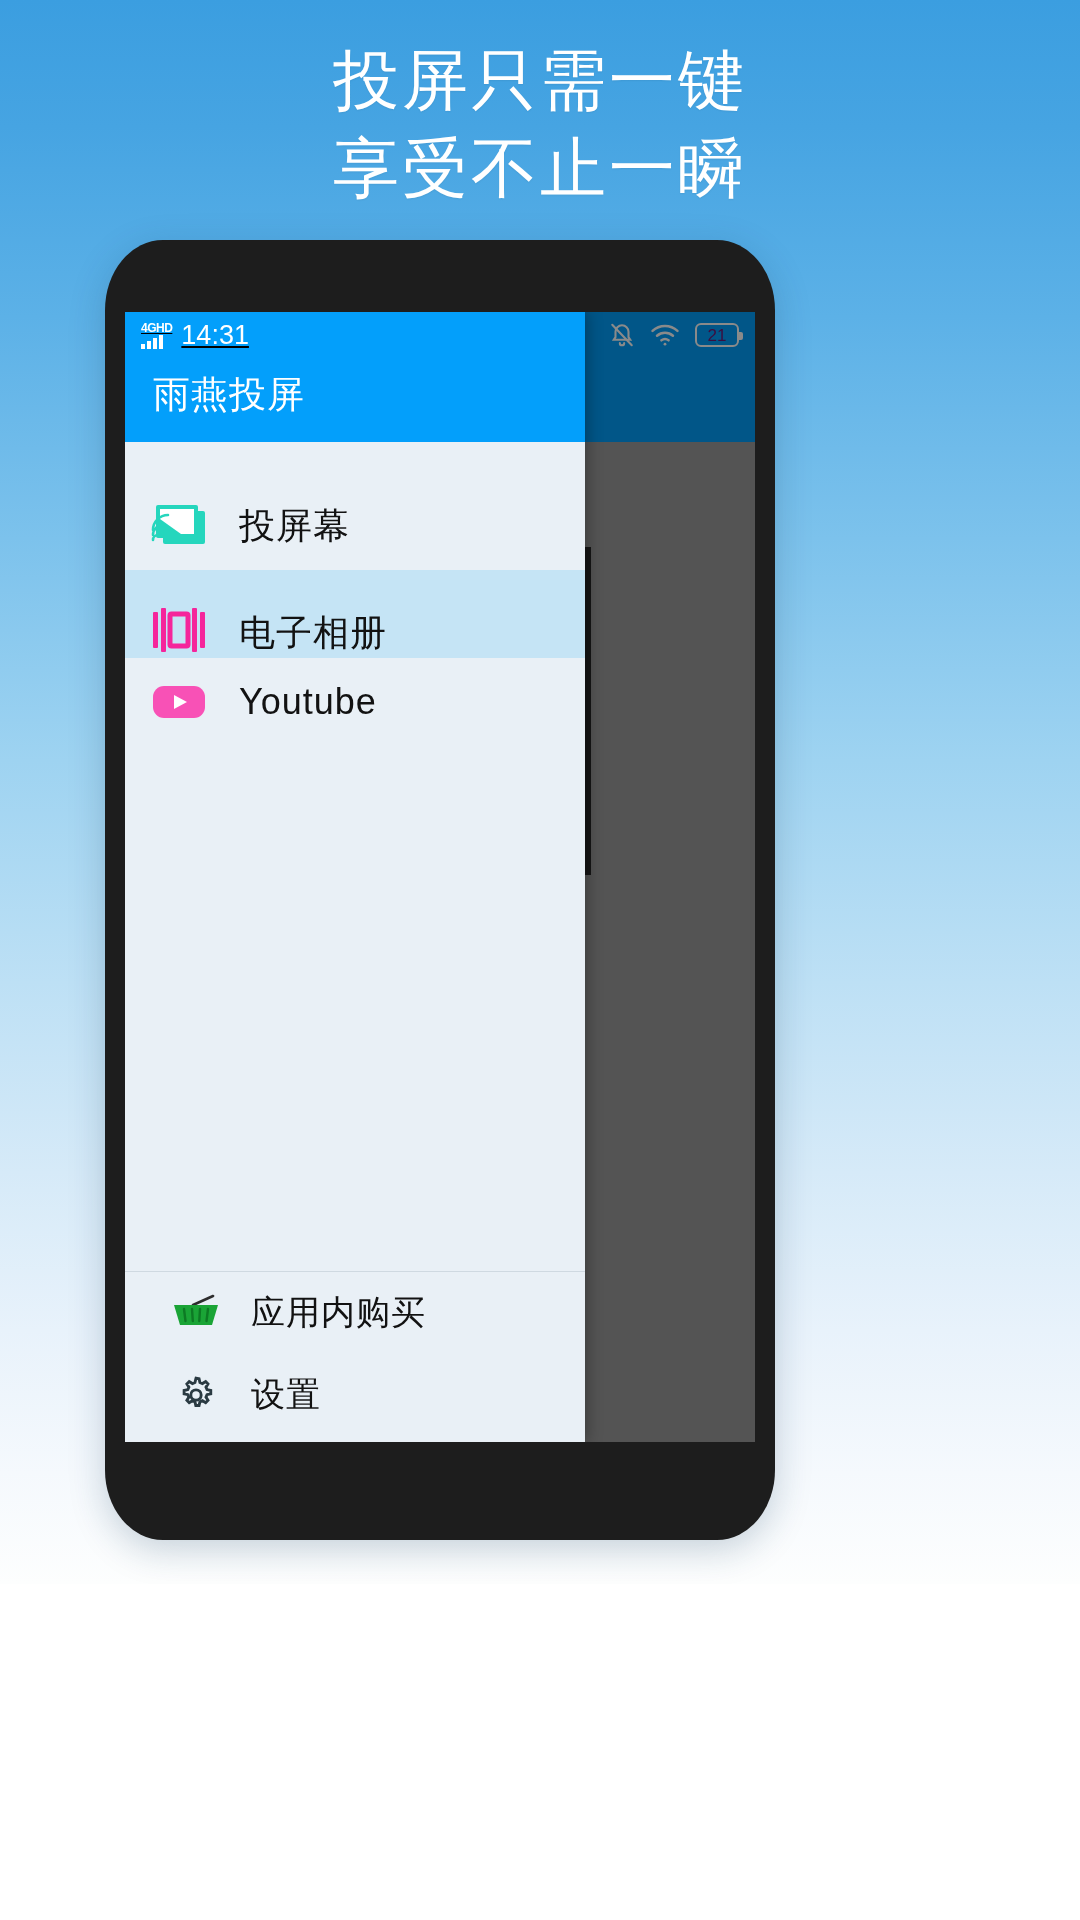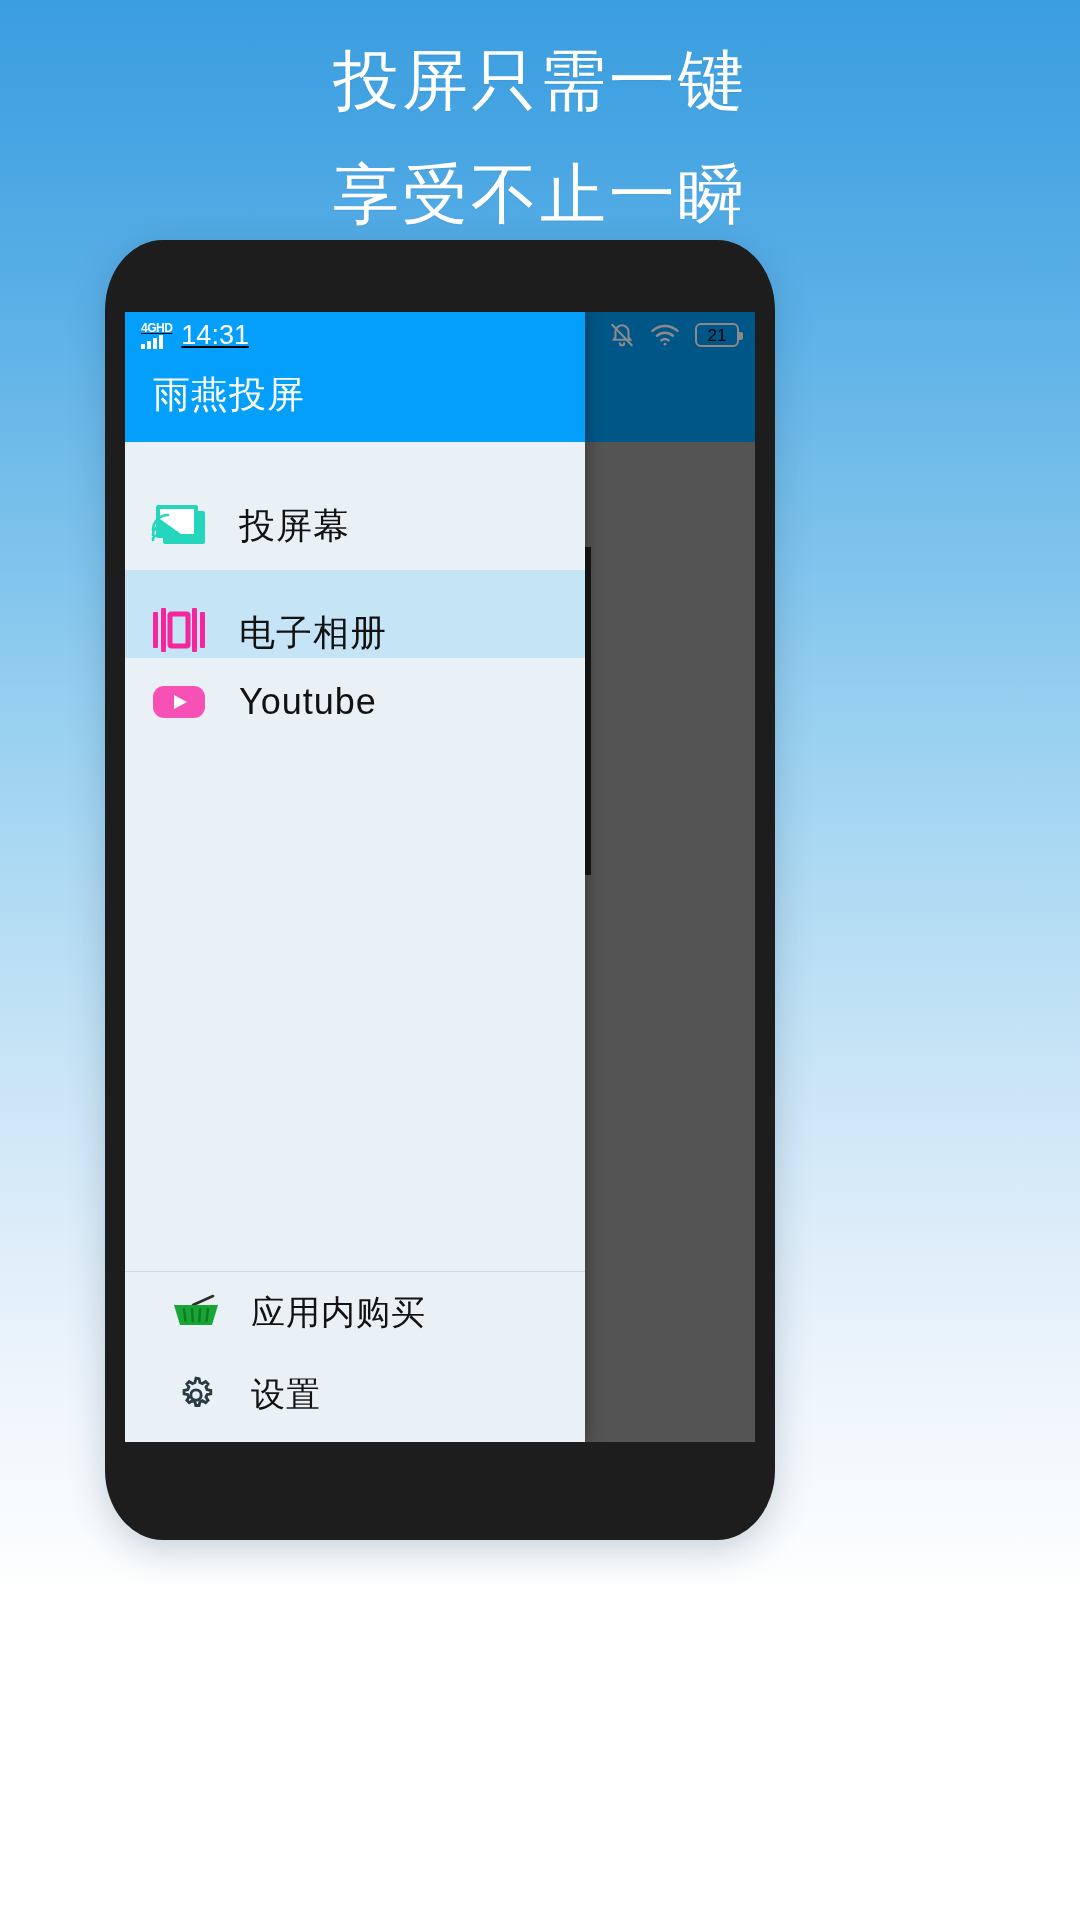--- a/index.html
+++ b/index.html
@@ -44,21 +44,21 @@
     font-size: 66px;
     line-height: 1.18;
     font-weight: 400;
     letter-spacing: 3px;
     text-shadow: 0 1px 2px rgba(0,0,0,0.06);
   }
   #promo-headline .hl-line {
     display: block;
   }
   #promo-headline .hl-line + .hl-line {
-    margin-top: 36px;
+    margin-top: 10px;
   }
 
   
   #phone-frame {
     position: absolute;
     left: 105px;
     top: 240px;
     width: 670px;
     height: 1300px;
     background: #1d1d1d;
@@ -160,21 +160,21 @@
     content: "";
     position: absolute;
     right: -6px;
     top: 7px;
     width: 4px;
     height: 8px;
     background: #ffffff;
     border-radius: 0 2px 2px 0;
   }
   #sb-battery .batt-num {
-    color: #000000;
+    color: #701a75;
     font-size: 17px;
     line-height: 1;
   }
 
   
   #app-content {
     position: absolute;
     left: 0;
     top: 130px;
     right: 0;

